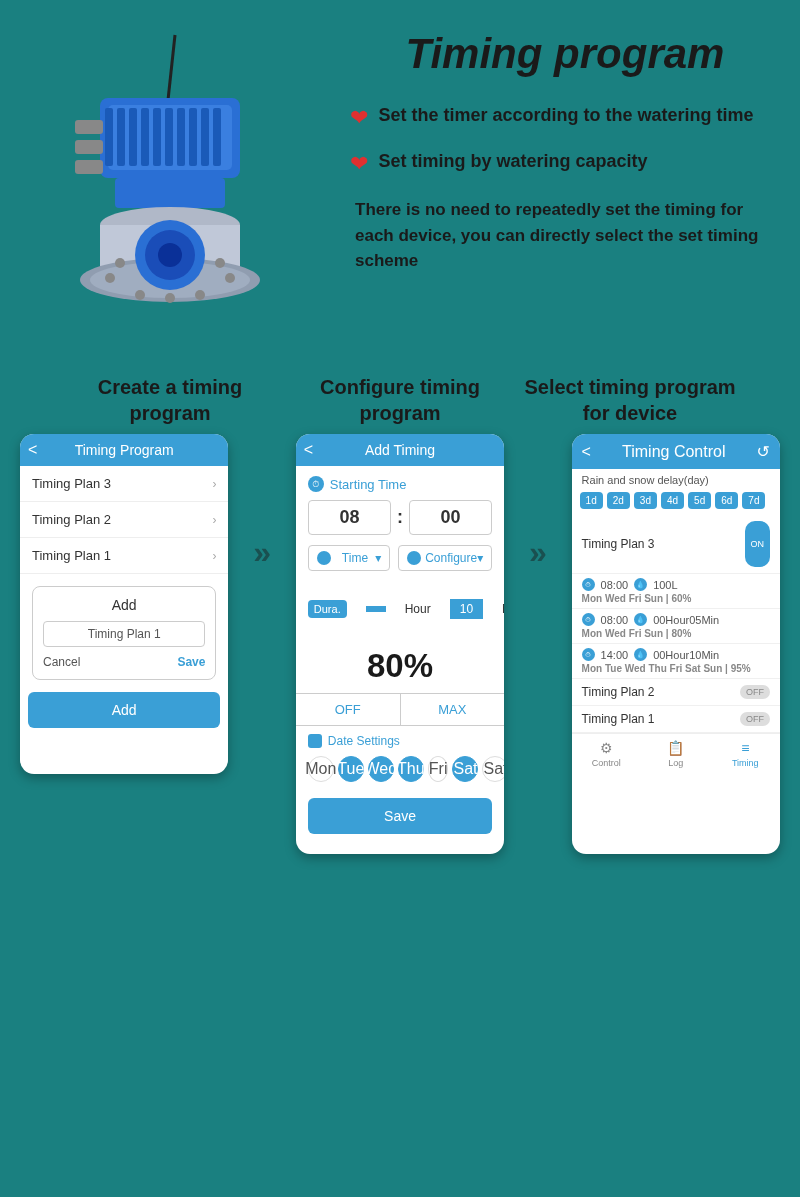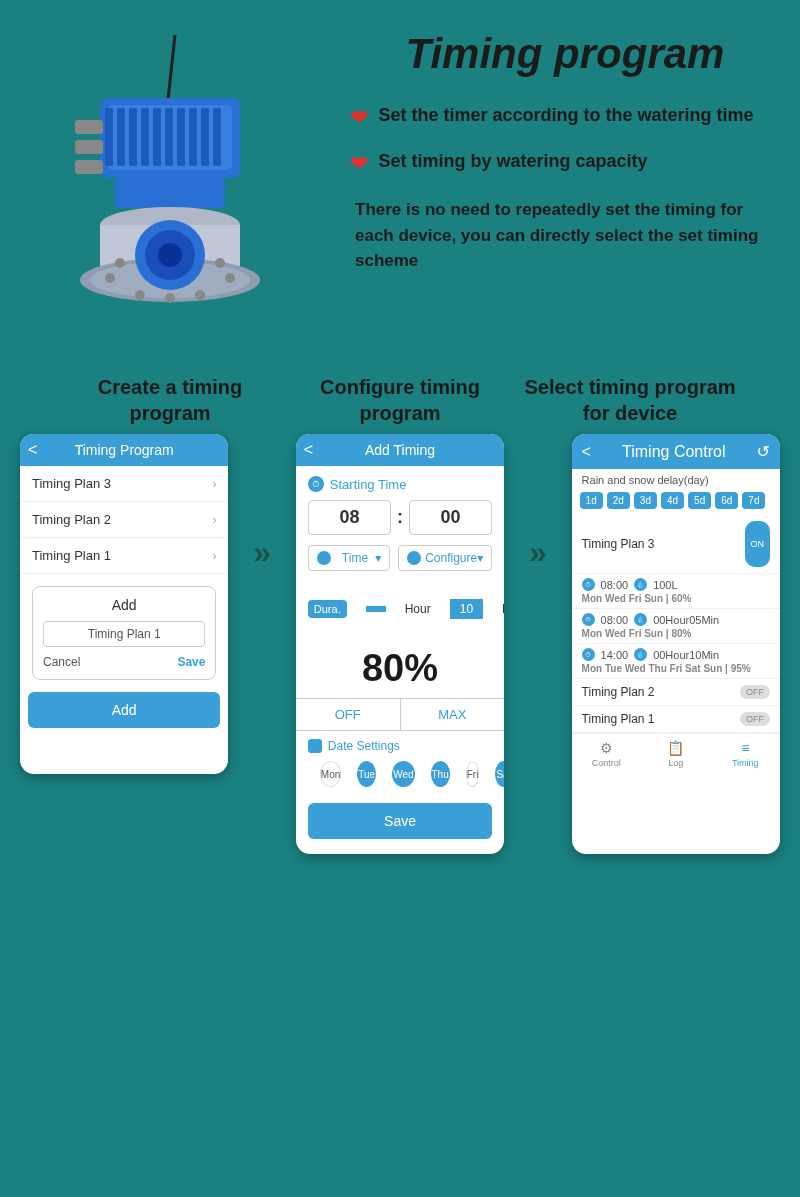--- a/index.html
+++ b/index.html
@@ -270,21 +270,21 @@
     }
     .p2-dura-val {
       background: #3a9fd6;
       color: white;
       padding: 3px 10px;
       border-radius: 0;
       font-size: 12px;
     }
     .p2-percent {
       text-align: center;
-      font-size: 38px;
+      font-size: 33px;
       font-weight: bold;
       color: #1a1a1a;
       padding: 8px 0;
     }
     .p2-off-max {
       display: flex;
       border-top: 1px solid #ccc;
       border-bottom: 1px solid #ccc;
     }
     .p2-off { flex: 1; text-align: center; padding: 8px; font-size: 13px; color: #3a9fd6; border-right: 1px solid #ccc; }
@@ -307,24 +307,23 @@
       gap: 4px;
       padding: 4px 12px 8px;
       justify-content: space-between;
     }
     .p2-day {
       width: 26px; height: 26px;
       border-radius: 50%;
       display: flex;
       align-items: center;
       justify-content: center;
-      font-size: 10px;
+      font-size: 16px;
       color: #555;
       border: 1px solid #ddd;
-      margin-left: 12px;
     }
     .p2-day.active { background: #3a9fd6; color: white; border-color: #3a9fd6; }
     .p2-save-btn {
       background: #3a9fd6;
       color: white;
       text-align: center;
       padding: 10px;
       font-size: 14px;
       margin: 8px 12px;
       border-radius: 6px;

